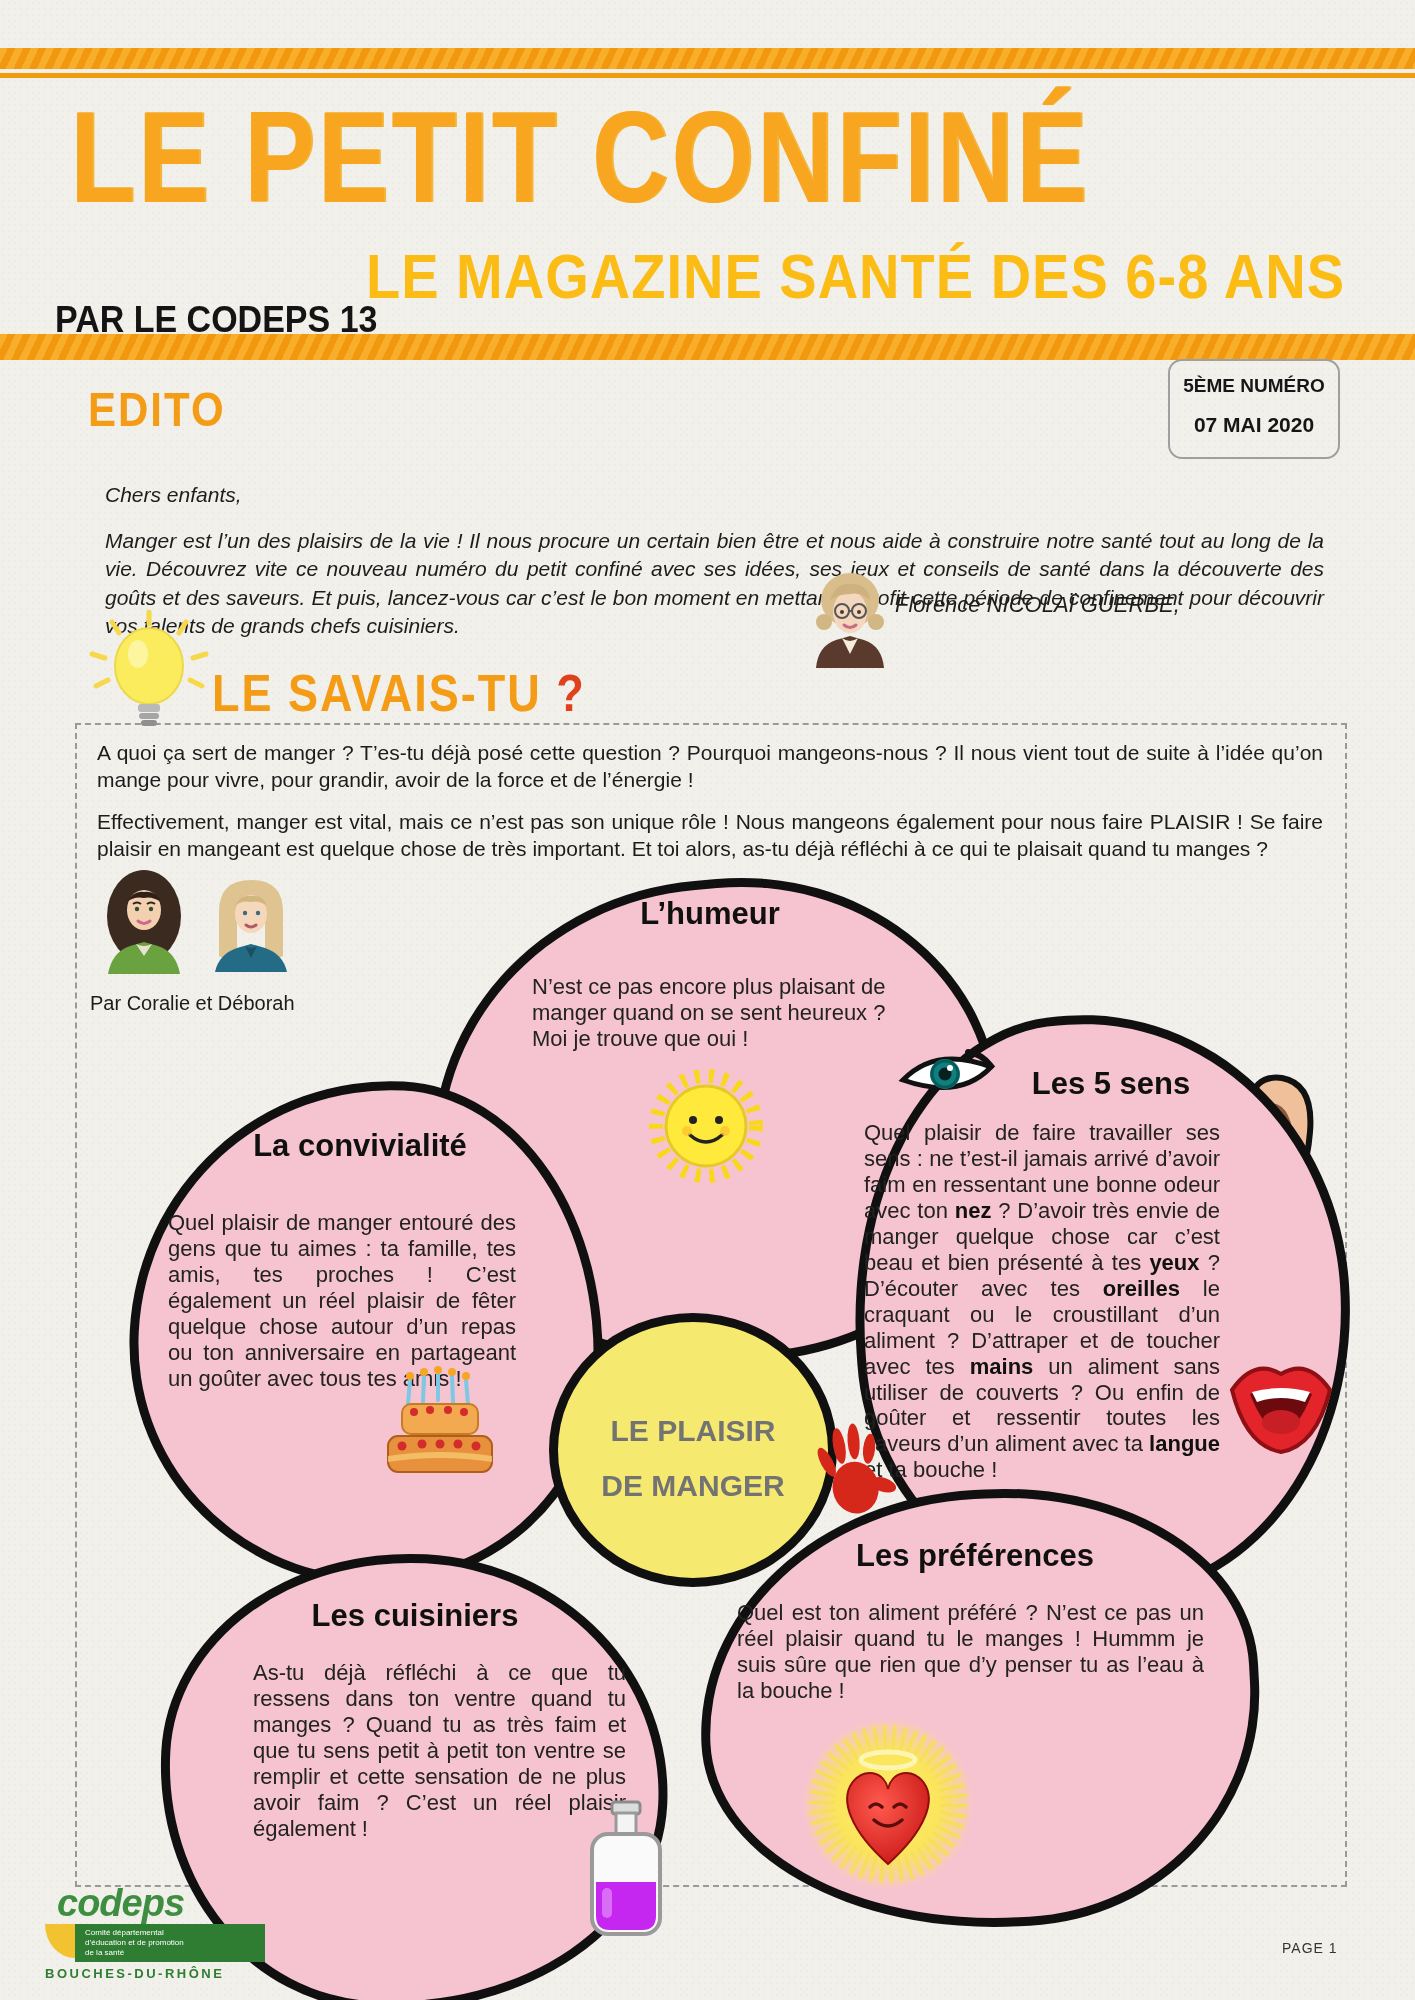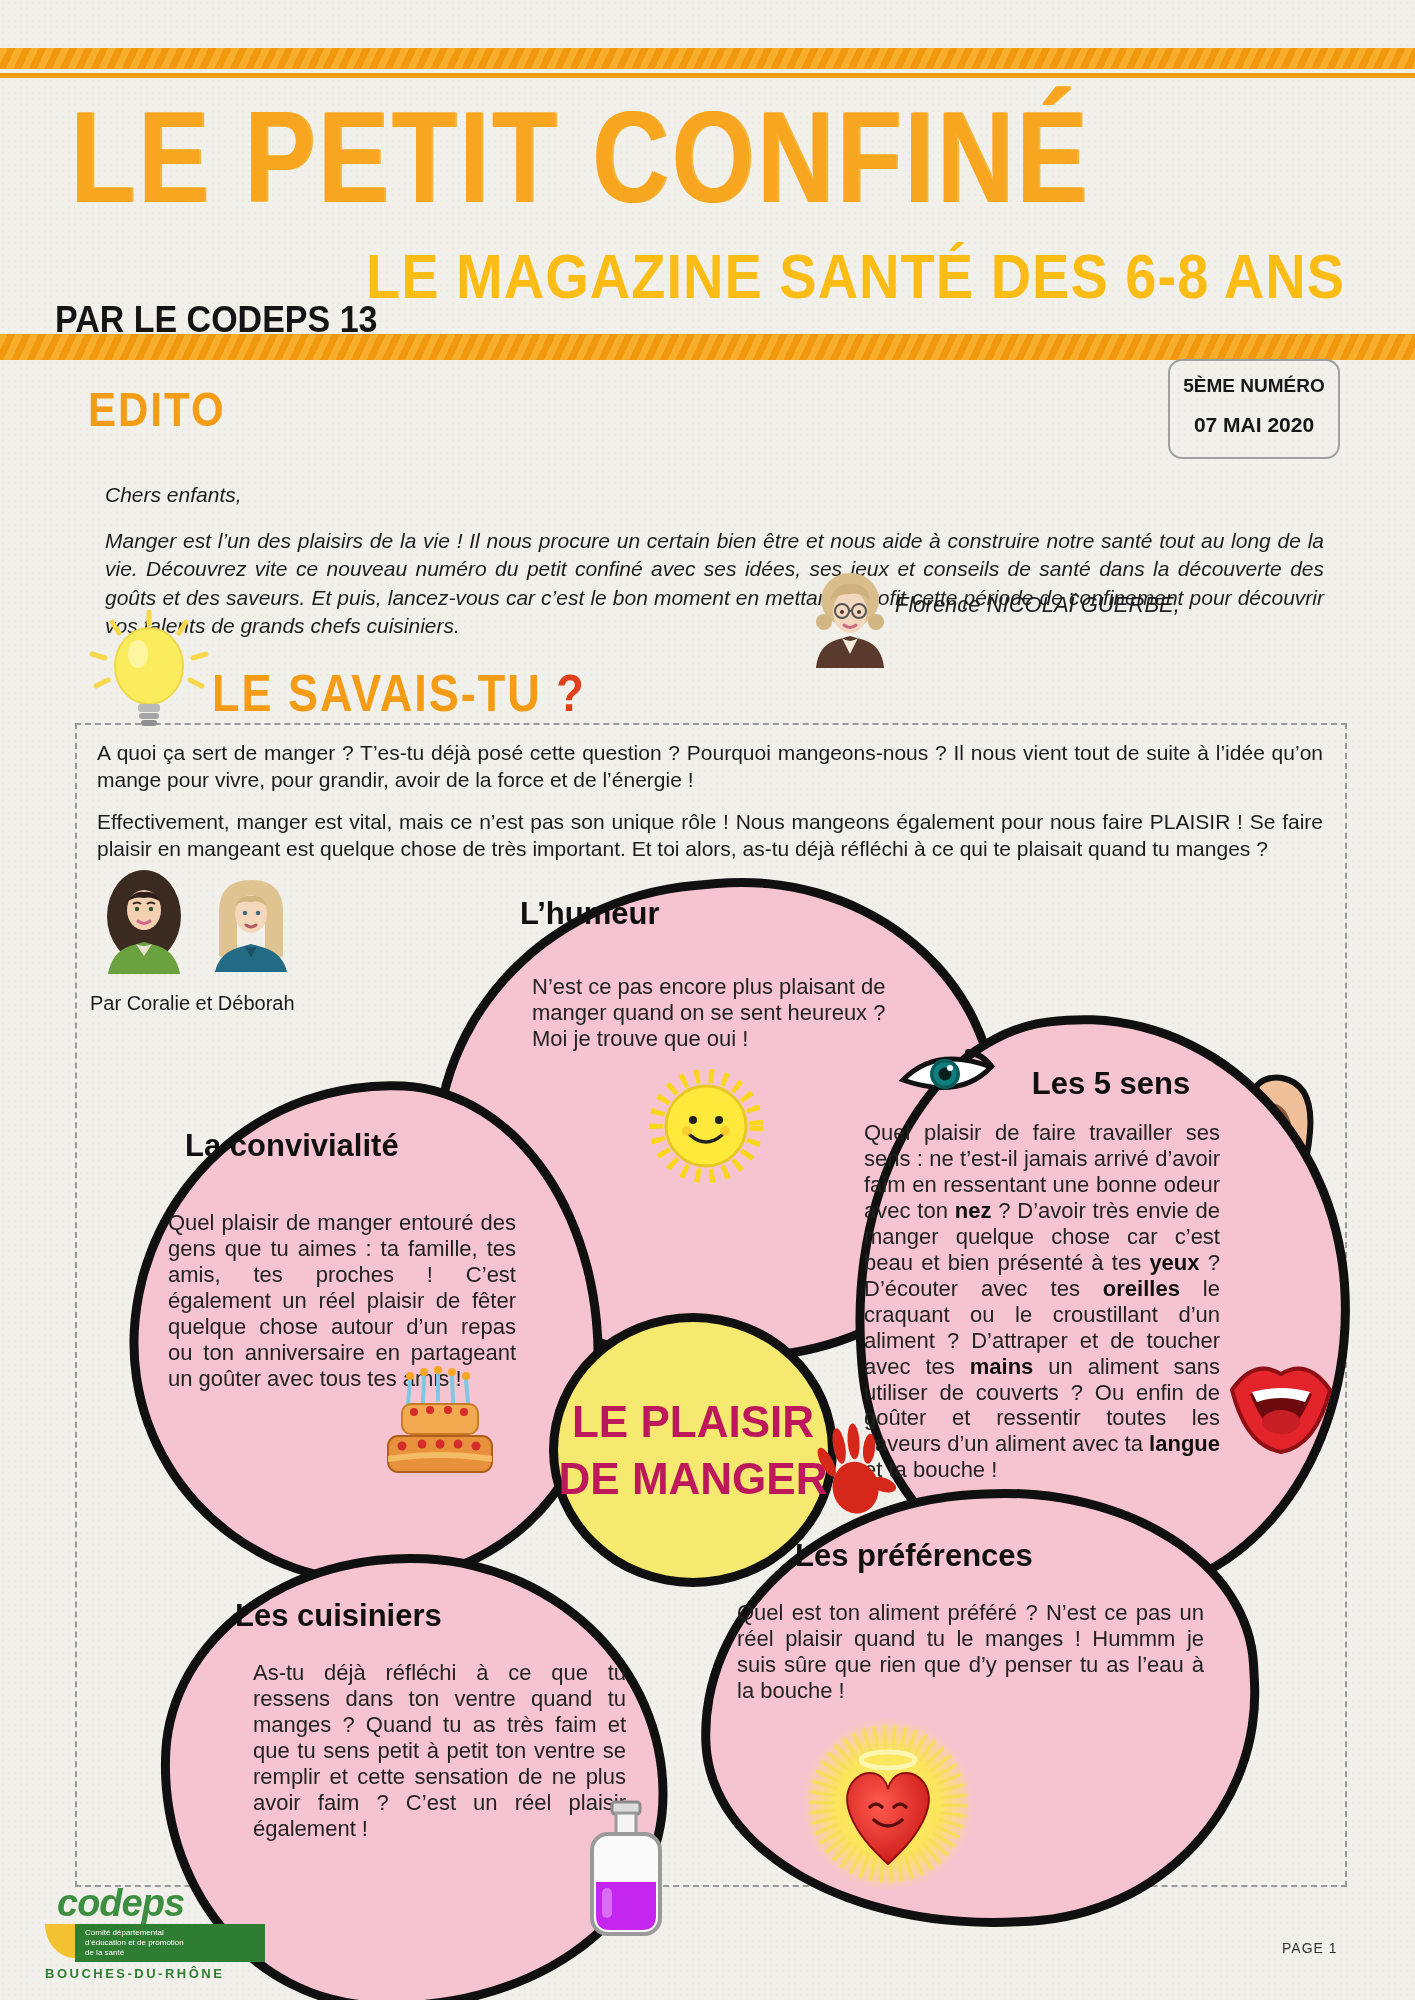--- a/index.html
+++ b/index.html
@@ -44,27 +44,27 @@
 
   .dashed-box{position:absolute;left:75px;top:723px;width:1268px;height:1160px;
               border:2px dashed #9a9a9a;z-index:0;}
   .savais-paras{position:absolute;left:97px;top:739px;width:1226px;
                 font-size:21px;line-height:1.3;color:#1c1c1c;text-align:justify;}
   .savais-paras p{margin:0 0 14px 0;}
   .authors-caption{position:absolute;left:90px;top:992px;font-size:20px;color:#1c1c1c;}
 
   
   .petal{position:absolute;background:#f6c4d0;border:9px solid #101010;z-index:1;}
-  .petal-title{position:absolute;z-index:2;font-size:31px;font-weight:800;color:#101010;}
+  .petal-title{position:absolute;z-index:2;font-size:31px;font-weight:800;color:#101010;text-align:center;}
   .petal-text{position:absolute;z-index:2;font-size:22px;line-height:1.18;color:#222;text-align:justify;}
   .petal-text b{color:#111;}
   .center-circle{position:absolute;left:549px;top:1313px;width:270px;height:256px;
                  background:#f5ea6f;border:9px solid #101010;border-radius:50%;z-index:4;
                  display:flex;flex-direction:column;align-items:center;justify-content:center;}
-  .center-circle div{font-size:44px;font-weight:800;color:#be185d;line-height:1.3;}
+  .center-circle div{font-size:30px;font-weight:800;color:#737373;line-height:1.3;margin-top:16px;}
 
   .icon{position:absolute;z-index:3;}
   .icon.behind{z-index:0;}
   .icon.front{z-index:6;}
 
   
   .codeps{position:absolute;left:45px;top:1884px;width:270px;z-index:2;}
   .codeps-word{font-size:38px;font-weight:700;font-style:italic;color:#3e8e41;
                letter-spacing:-1px;line-height:1;margin-left:12px;}
   .codeps-row{display:flex;align-items:stretch;margin-top:2px;}

